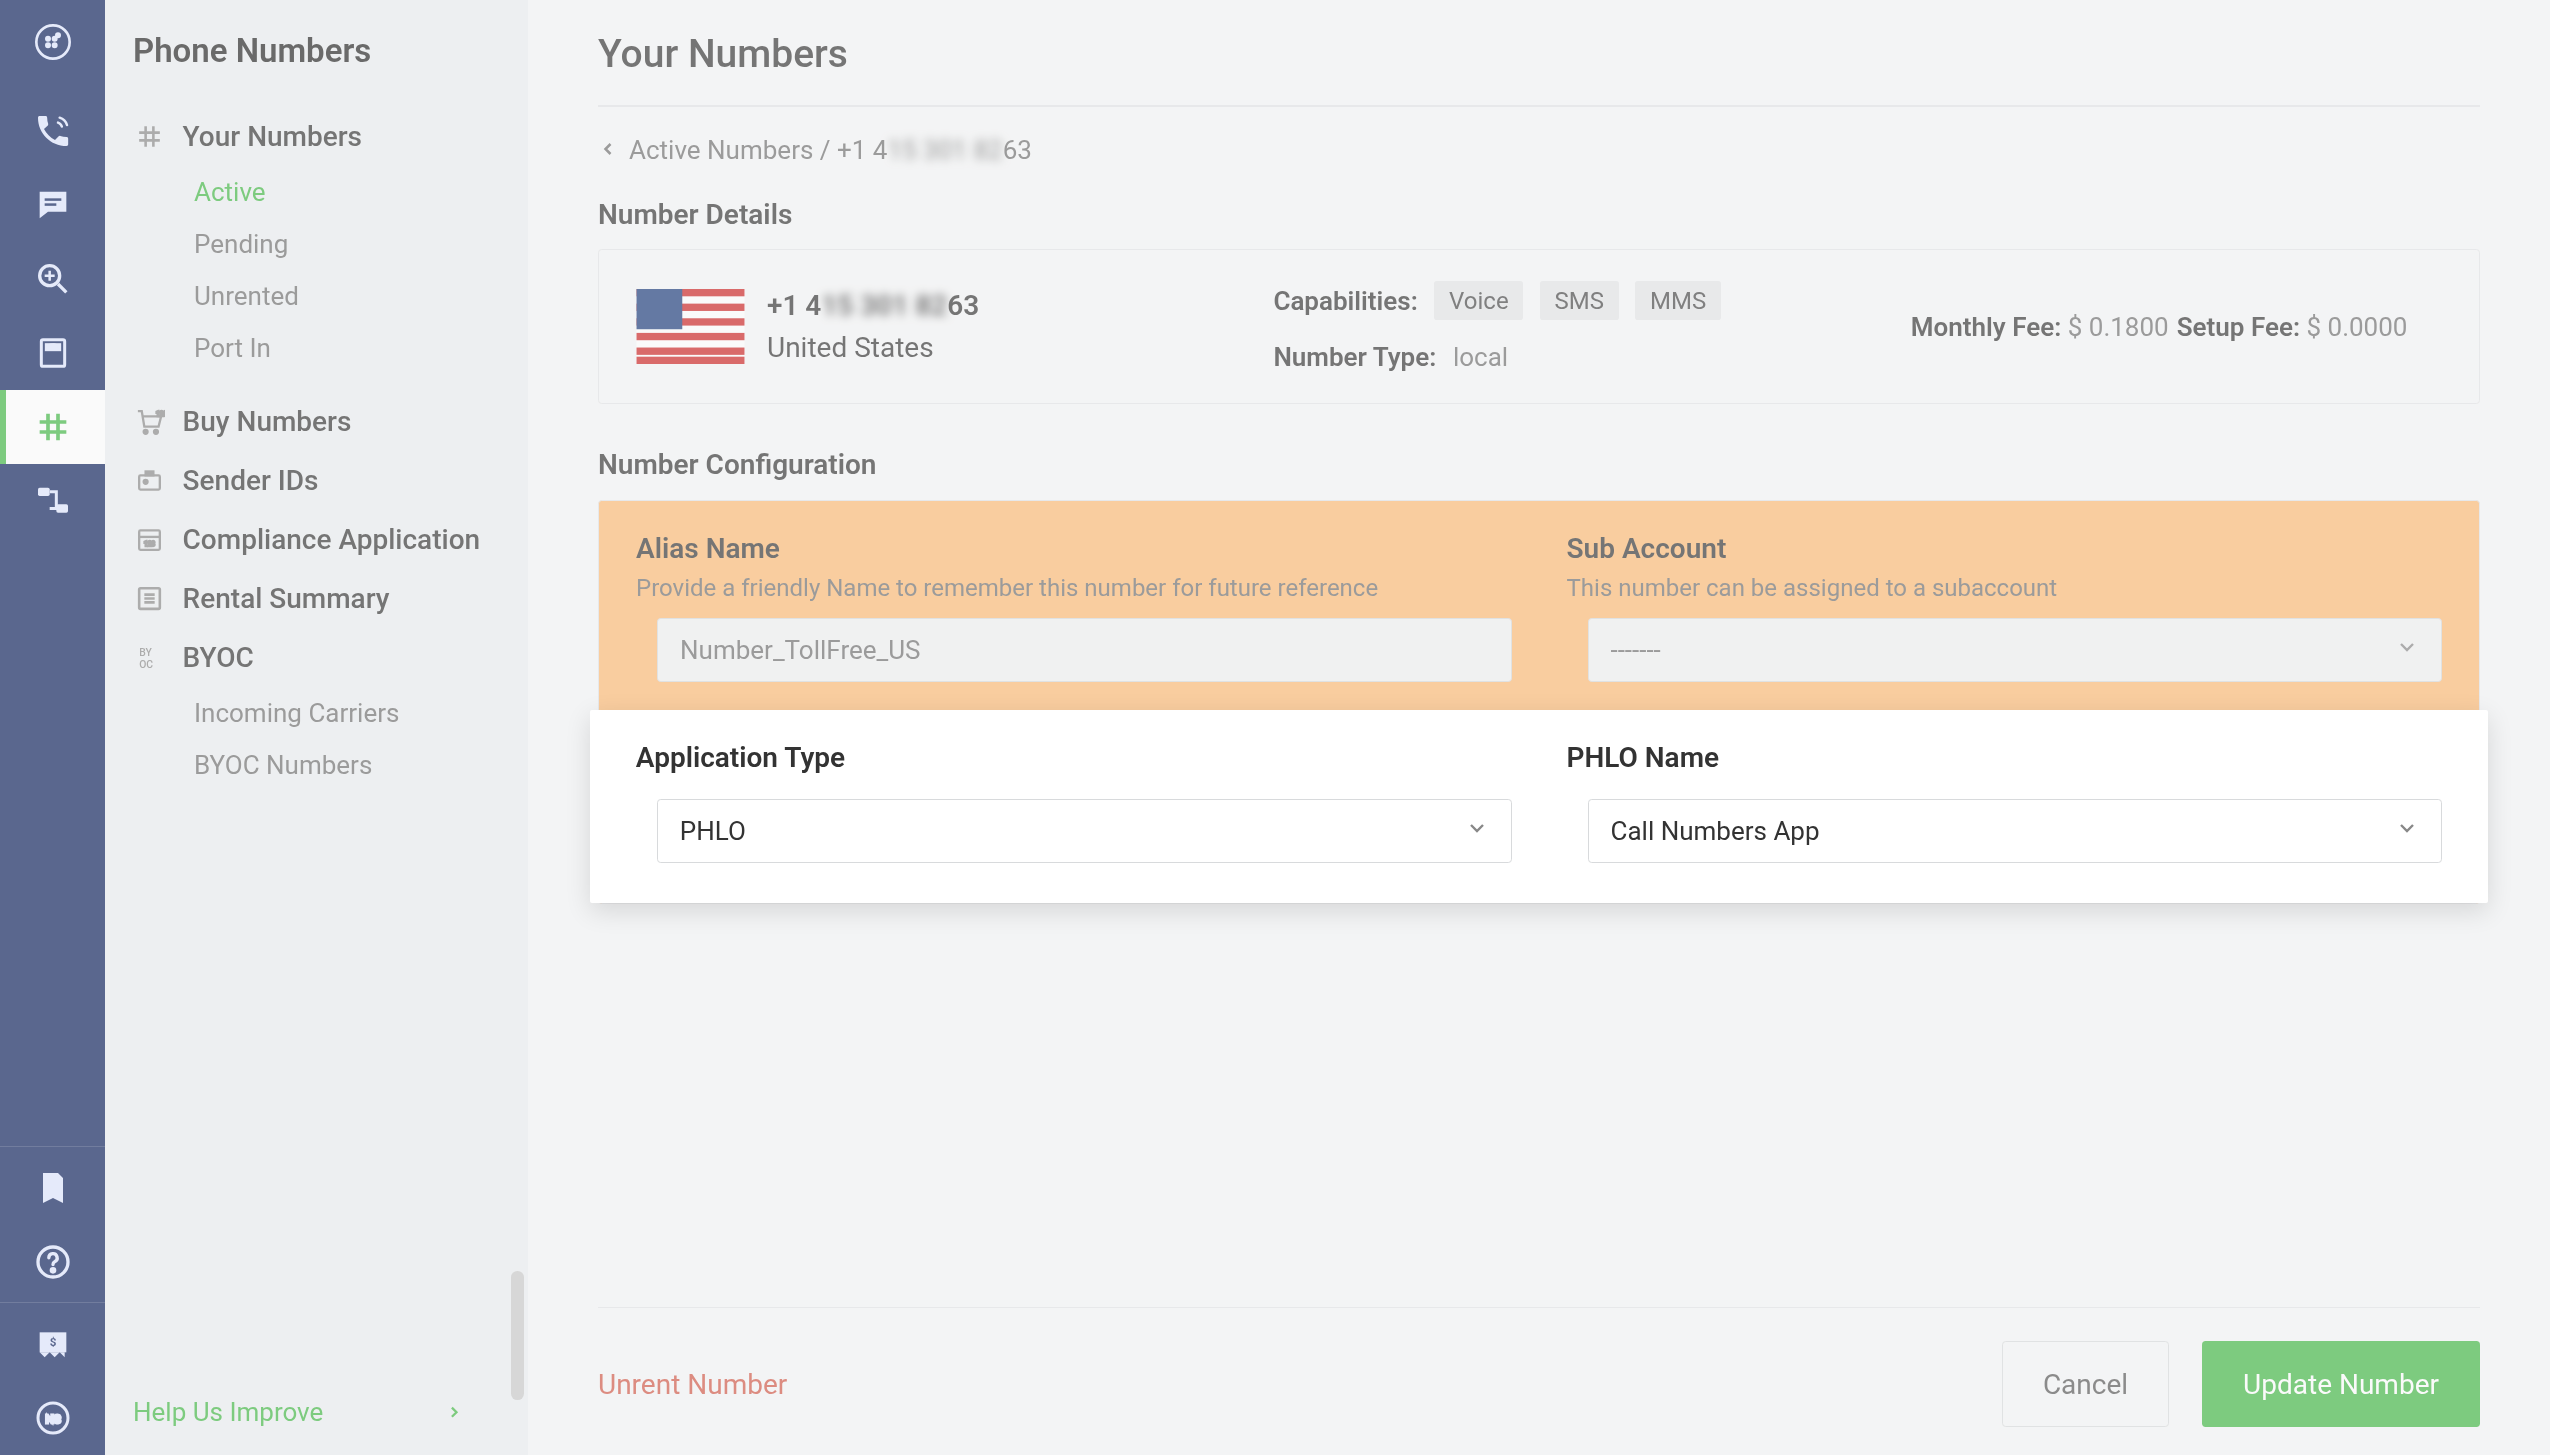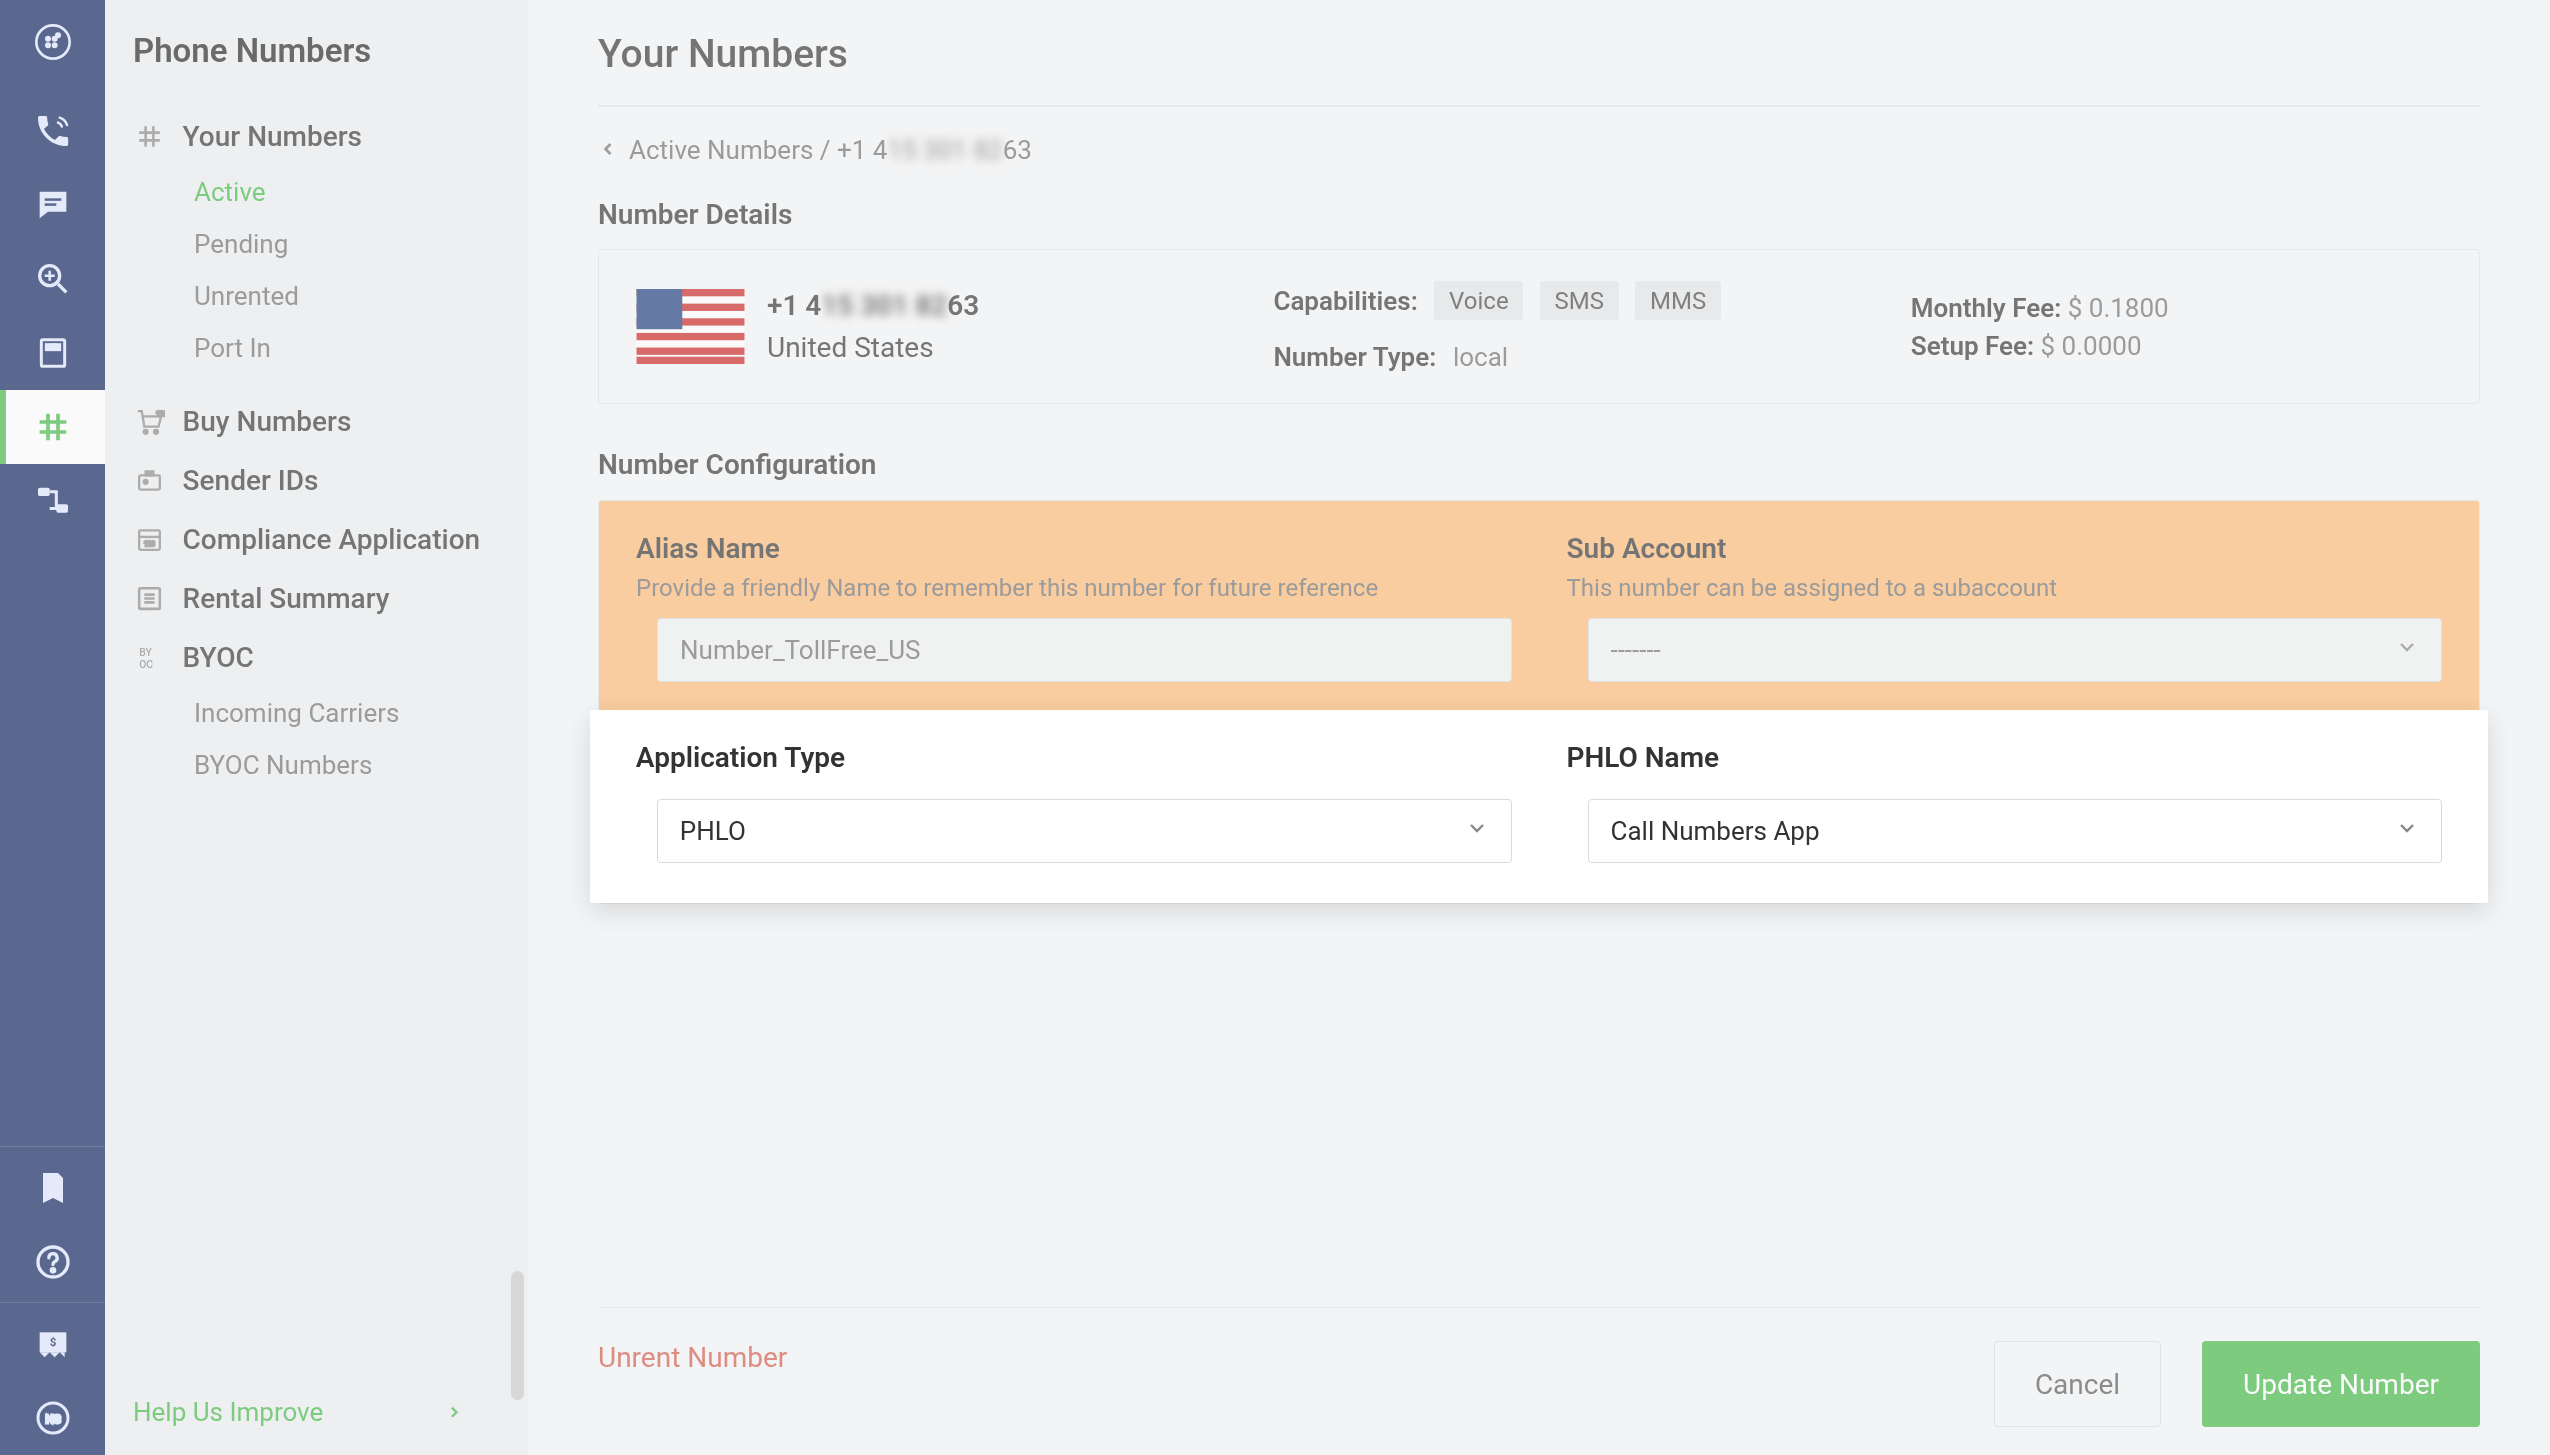--- a/index.html
+++ b/index.html
@@ -39,37 +39,37 @@
 
 .section-label { font-size: 28px; font-weight: 600; color: #333; margin-bottom: 18.4px; }
 .details-card { border: 1.8px solid #e2e4e6; border-radius: 3.7px; padding: 31px 37px; display: flex; align-items: center; margin-bottom: 44px; background: #f5f6f7; }
 .flag-block { display: flex; align-items: center; gap: 22px; flex: 1.2; }
 .flag { width: 109px; height: 75px; display:inline-block; position:relative;}
 .number-info { display: flex; flex-direction: column; gap: 9.2px; color: #333; font-size: 28px; }
 .cap-block { flex: 1.2; display: flex; flex-direction: column; gap: 22px; font-size: 26px; color: #333; }
 .cap-row { display: flex; align-items: center; gap: 16.6px; }
 .cap-label { font-weight: 600; }
 .cap-pill { background: #e3e5e7; padding: 5.5px 14.7px; border-radius: 2.8px; font-size: 24px; color: #444; }
-.fee-block { flex: 1; display: flex; flex-direction: column; gap: 8px; font-size: 26px; color: #333; }
+.fee-block { flex: 1; display: flex; gap: 8px; font-size: 26px; color: #333; }
 .fee-label { font-weight: 600; }
 
 .config-card { border: 1.8px solid #e2e4e6; border-radius: 3.7px; padding: 0; background: #fdba74; }
 .config-row { display: flex; gap: 55px; padding: 31px 37px; }
 .config-col { flex: 1; display: flex; flex-direction: column; gap: 9.2px; }
 .field-label { font-size: 28px; font-weight: 600; color: #333; }
 .field-desc { font-size: 24px; color: #6d6d6d; margin-bottom: 7.4px; }
 .field-input { height: 64px; border: 1.8px solid #d8dadc; border-radius: 3.7px; background: #f0f1f2; padding: 4px 22px; font-size: 26px; color: #6d6d6d; display: flex; align-items: center; justify-content: space-between; margin-left: 21px; }
 .field-input.white { background: #ffffff; color: #333; }
 .chev { color: #888; }
 .chev svg{width:24px;height:24px;}
 
 .highlight-row { background: #ffffff; border-radius: 2px; box-shadow: 0 7.4px 26px rgba(0,0,0,0.12); margin:-3.7px -9.2px 0 -9.2px; padding: 31px 46px 40px 46px !important; }
 
 
-.footer { position: absolute; left: 70px; right: 70px; bottom: 28px; border-top: 1.8px solid #e2e4e6; padding-top: 33px; display: flex; align-items: flex-start; gap: 8px; }
+.footer { position: absolute; left: 70px; right: 70px; bottom: 28px; border-top: 1.8px solid #e2e4e6; padding-top: 33px; display: flex; align-items: center; }
 .unrent { color: #d25645; font-size: 28px; cursor: pointer; }
 .footer-spacer { flex: 1; }
 .btn { height: 86px; padding: 0 40px; border-radius: 3.7px; font-size: 28px; display: inline-flex; align-items: center; justify-content: center; cursor: pointer; border: 1.8px solid transparent; }
 .btn-cancel { background: #f5f6f7; border-color: #d8dadc; color: #555; margin-right: 33px; }
 .btn-primary { background: #3fb742; color: #fff; }
 
 
 .overlay { position: absolute; inset: 0; background: rgba(240,240,240,0.35); pointer-events: none; z-index: 5; }
 .highlight-row { position: relative; z-index: 10; }
 

